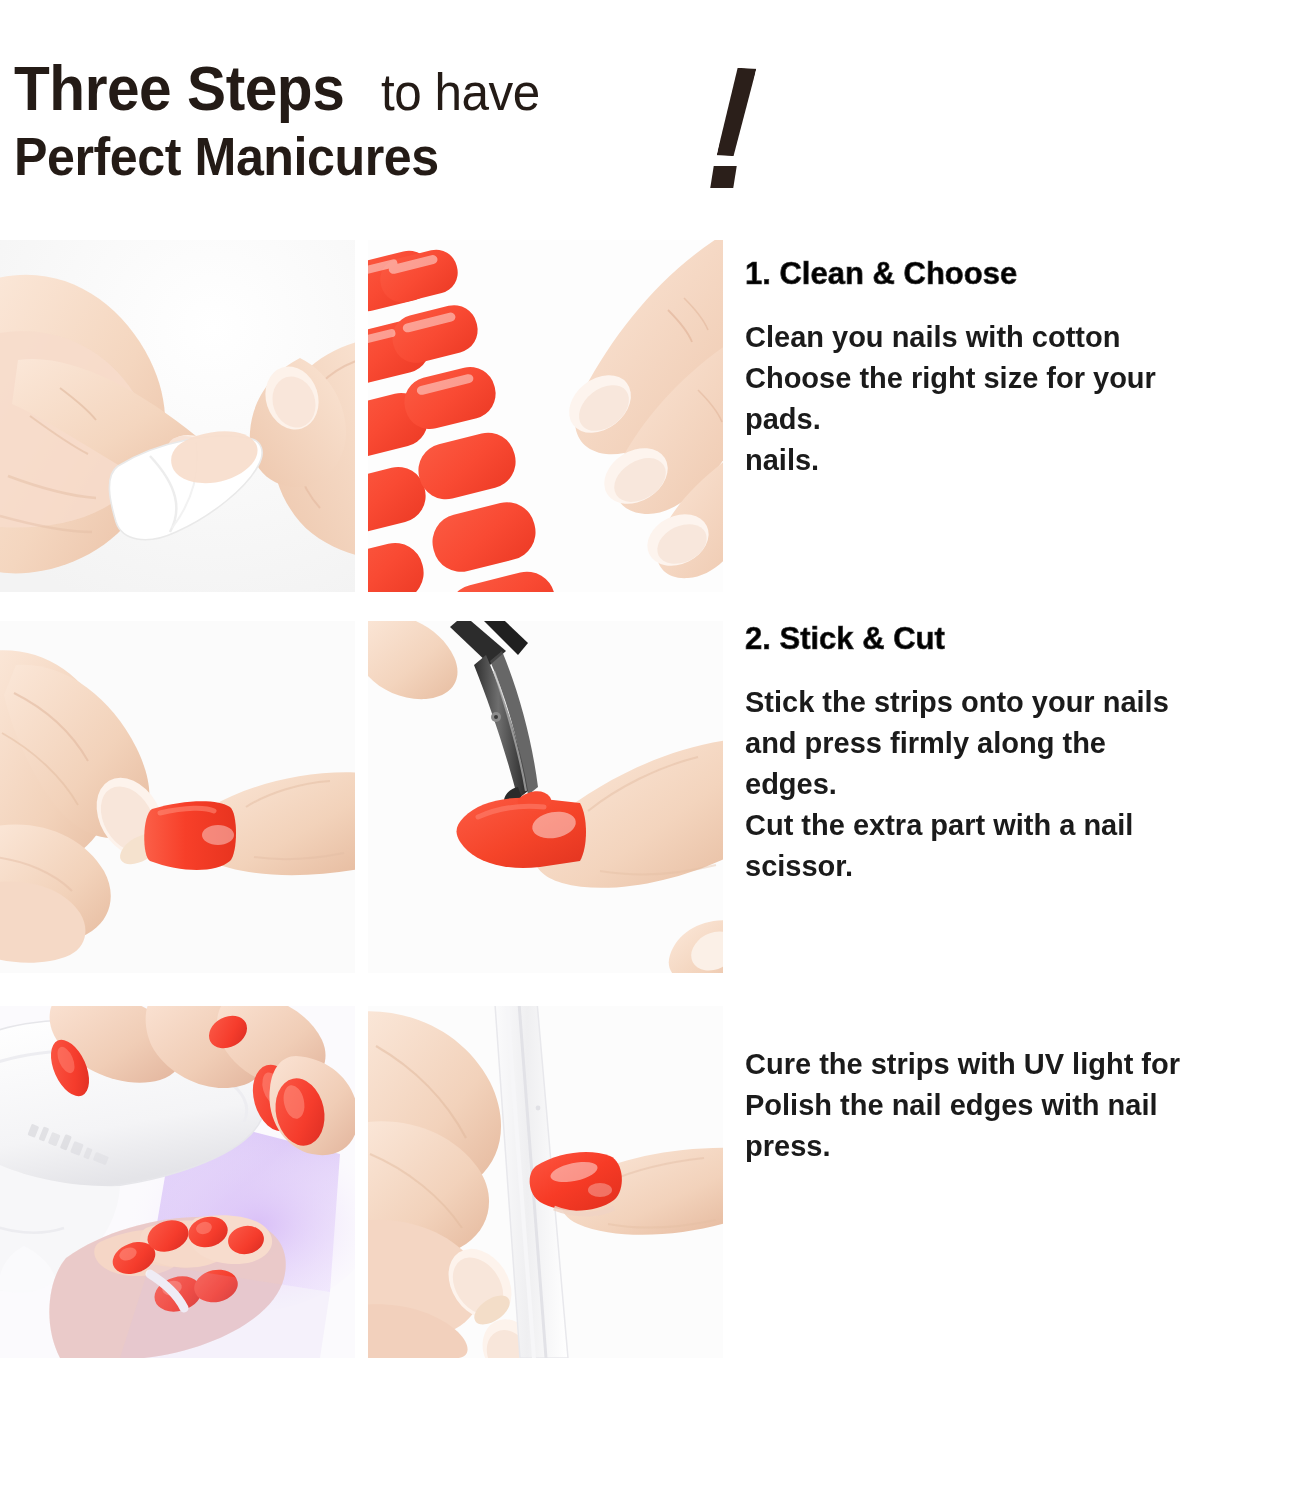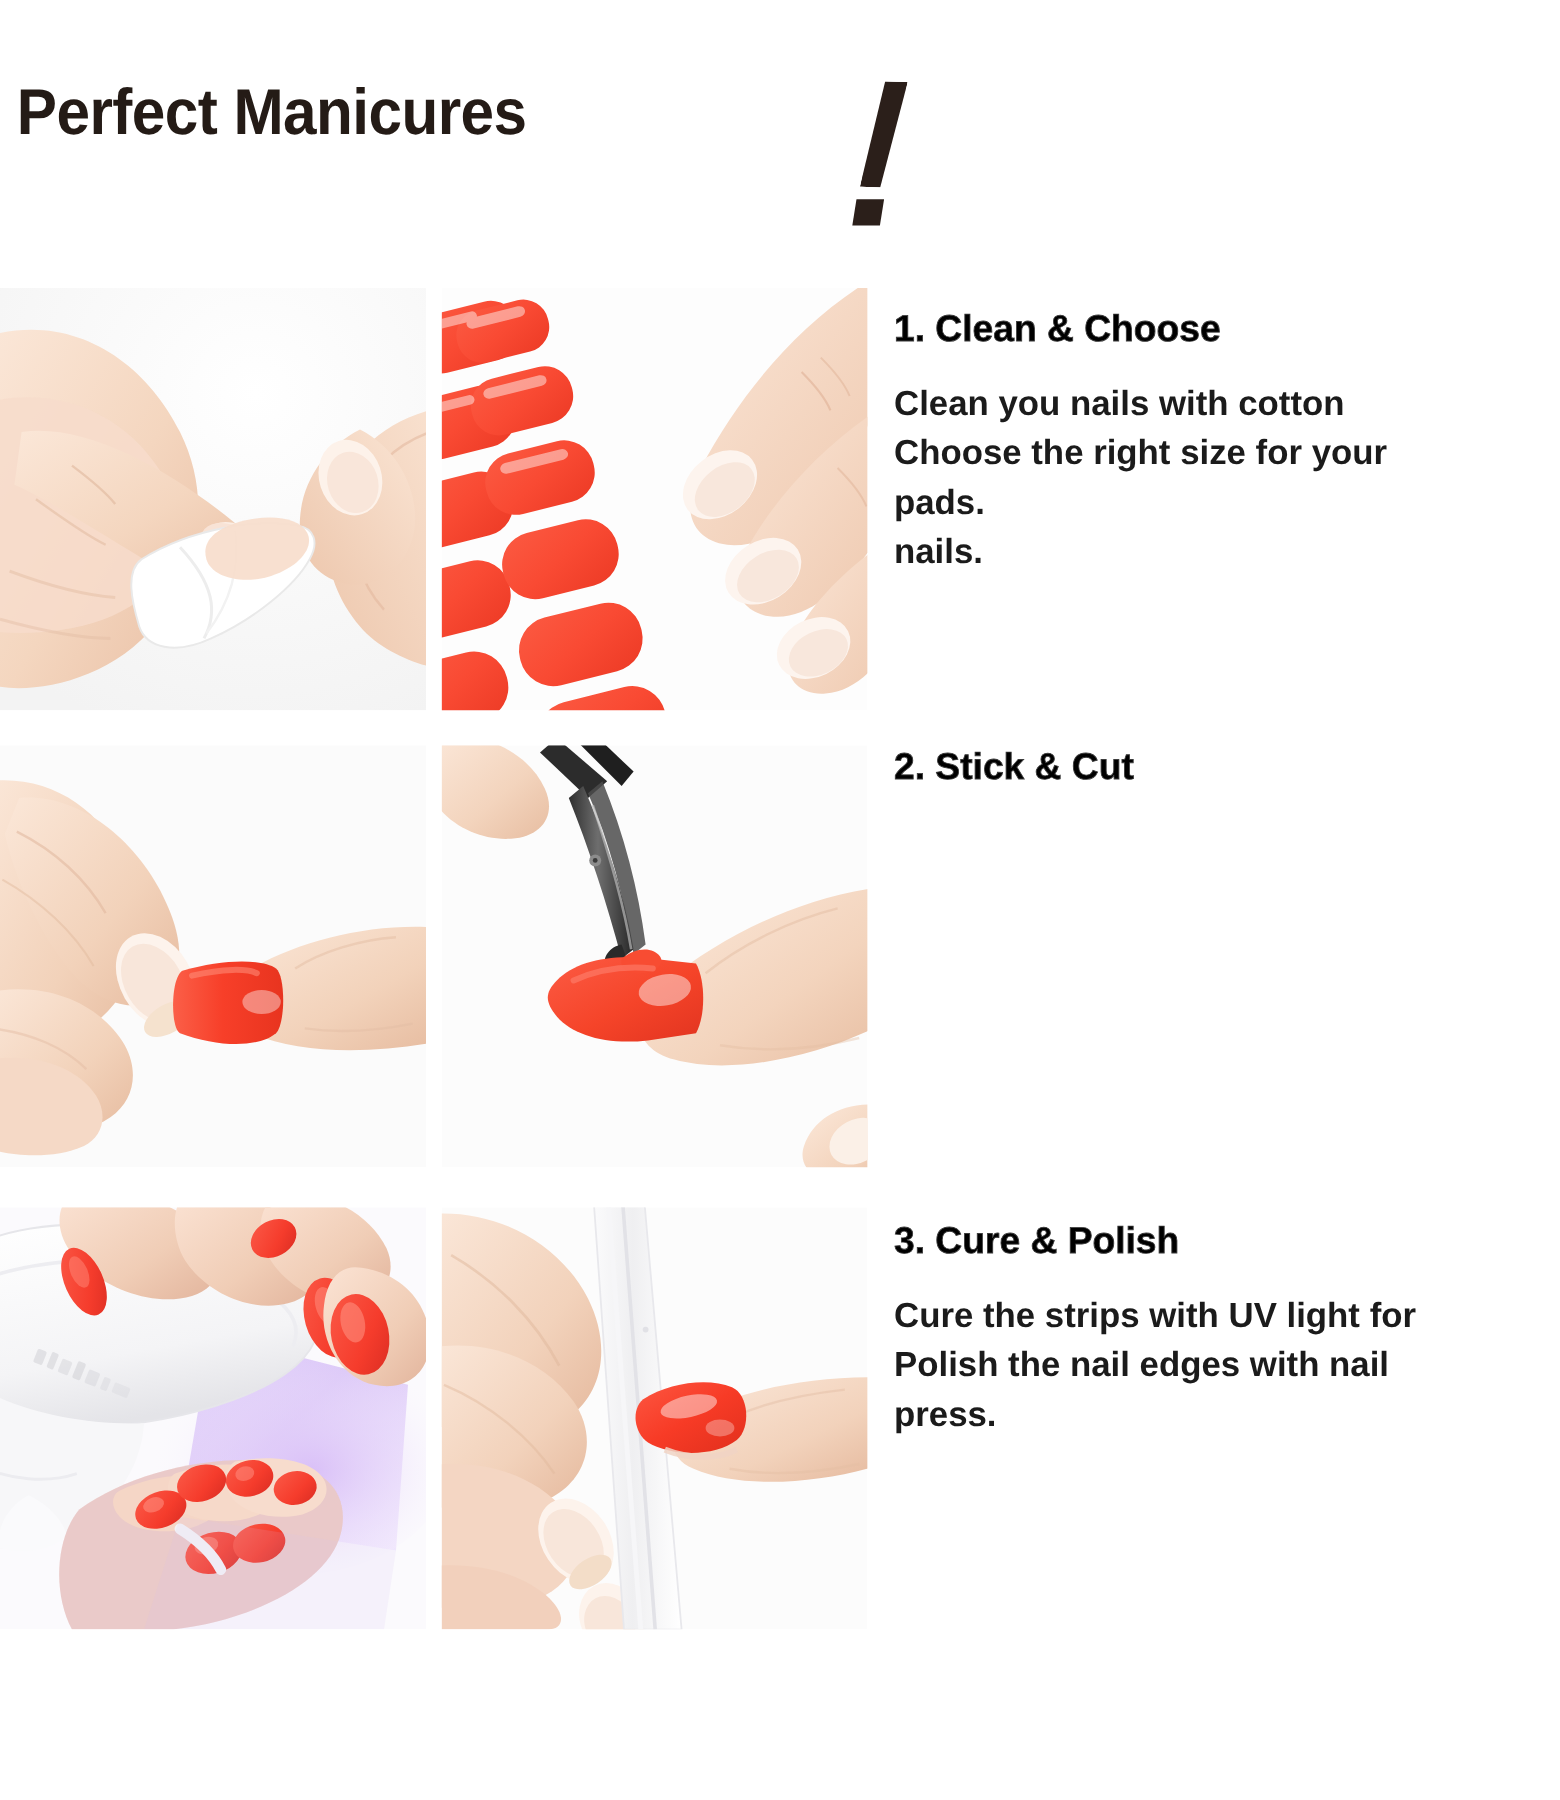--- a/index.html
+++ b/index.html
@@ -135,20 +135,23 @@
     line-height: 1.42;
   }
   .step-body .ln { display: block; white-space: nowrap; }
 </style>
 </head>
 <body>
 
 <div class="page">
 
   <div class="header">
+    <div class="title-line title-line-1">
+      <span class="title-strong">Three Steps</span><span class="title-light">to have</span>
+    </div>
     <div class="title-line title-line-2">
       <span class="title-strong">Perfect Manicures</span>
     </div>
   </div>
 
   <div class="excl">
     <div class="excl-stem"></div>
     <div class="excl-dot"></div>
   </div>
 
@@ -507,24 +510,30 @@
       <div class="step-body">
         <span class="ln">Clean you nails with cotton</span>
         <span class="ln">Choose the right size for your</span>
         <span class="ln">pads.</span>
         <span class="ln">nails.</span>
       </div>
     </div>
 
     <div class="step step-2">
       <div class="step-head">2. Stick &amp; Cut</div>
+      <div class="step-body">
+        <span class="ln">Stick the strips onto your nails</span>
+        <span class="ln">and press firmly along the</span>
+        <span class="ln">edges.</span>
+        <span class="ln">Cut the extra part with a nail</span>
+        <span class="ln">scissor.</span>
+      </div>
     </div>
 
     <div class="step step-3">
-      <div class="step-head">3. Cure &amp; Polish</div>
       <div class="step-body">
         <span class="ln">Cure the strips with UV light for</span>
         <span class="ln">Polish the nail edges with nail</span>
         <span class="ln">press.</span>
       </div>
     </div>
 
   </div>
 
 </div>

